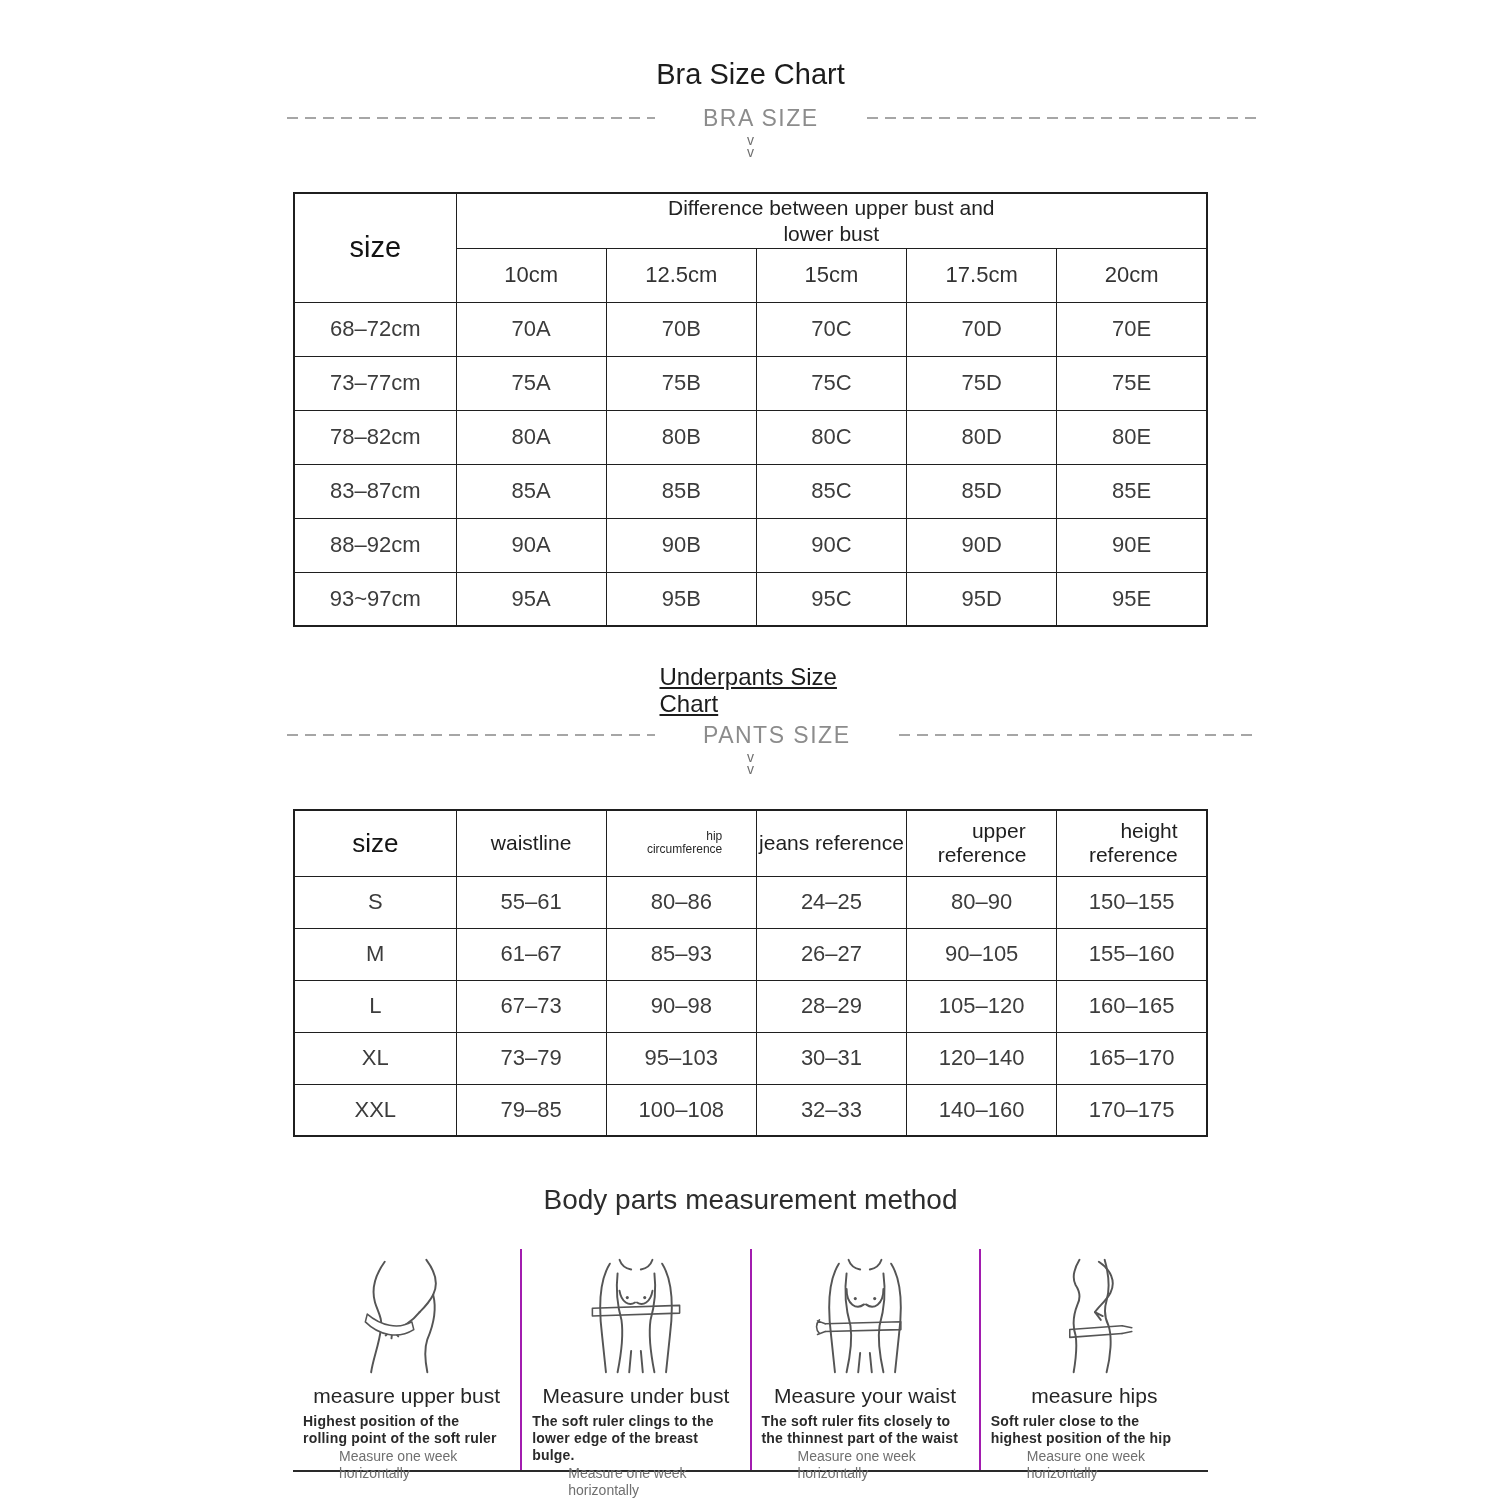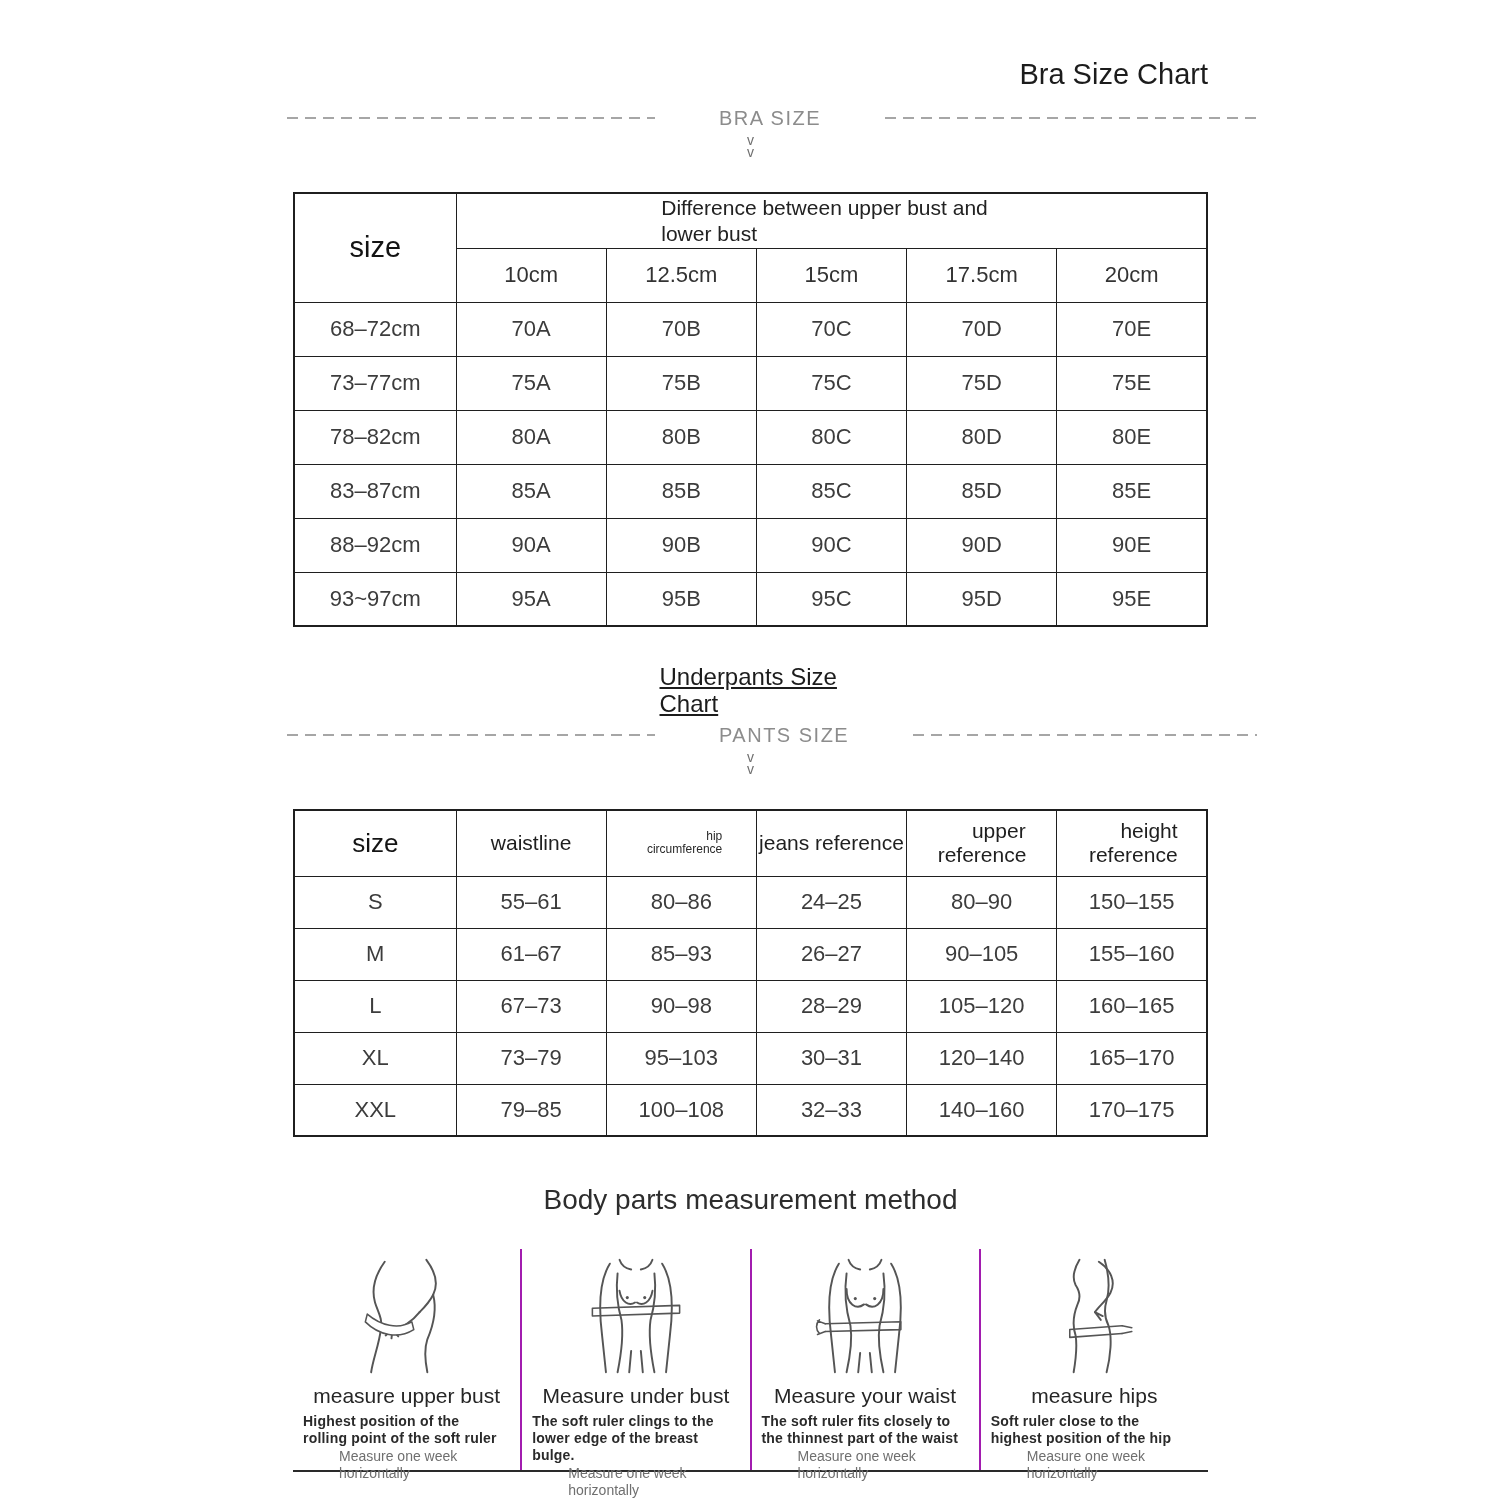--- a/index.html
+++ b/index.html
@@ -3,43 +3,43 @@
 <meta charset="utf-8">
 <style>
   html,body{margin:0;padding:0;}
   body{
     width:1500px;height:1500px;background:#ffffff;position:relative;
     font-family:"Liberation Sans", sans-serif;color:#1f1f1f;overflow:hidden;
   }
   .content{position:absolute;left:293px;top:0;width:915px;}
 
   
-  .main-title{margin:56px 0 0 0;text-align:right;font-size:29px;font-weight:500;color:#1c1c1c;line-height:36px;}
+  .main-title{margin:56px 0 0 0;text-align:center;font-size:29px;font-weight:500;color:#1c1c1c;line-height:36px;}
   .sub-title-block{width:182px;margin:36px auto 0;text-align:left;font-size:24px;font-weight:500;color:#1c1c1c;line-height:27px;text-decoration:underline;}
   .body-title{margin:46px 0 0 0;text-align:center;font-size:28px;font-weight:500;color:#2d2d2d;line-height:34px;}
 
   
   .divider{display:flex;align-items:center;width:970px;margin-left:-6px;margin-top:16px;height:20px;}
   .dash{height:2px;background:repeating-linear-gradient(90deg,#a6a6a6 0 11px,transparent 11px 18px);}
   .dash.left{width:368px;}
   .dash.right{flex:1;}
-  .banner-label{margin:0 64px;font-size:20px;letter-spacing:1.5px;color:#8c8c8c;white-space:nowrap;}
+  .banner-label{margin:0 48px;font-size:23px;letter-spacing:1.5px;color:#8c8c8c;white-space:nowrap;}
 
   
   .chevrons{text-align:center;margin-top:6px;color:#6e6e6e;font-size:14px;line-height:12px;}
   .chevrons div{height:12px;}
 
   
   table{border-collapse:collapse;width:915px;table-layout:fixed;margin-top:34px;border:2px solid #1f1f1f;}
   th,td{border:1.5px solid #1f1f1f;text-align:center;vertical-align:middle;padding:0;background:#ffffff;}
   .bra-table thead tr.span-row{height:55px;}
   .bra-table thead tr.sub-row{height:54px;}
   .bra-table tbody tr{height:54px;}
   .corner-header{font-size:29px;font-weight:500;color:#141414;}
-  .span-header-wrap{width:340px;margin:0 auto;text-align:left;font-size:21px;font-weight:500;color:#222222;line-height:26px;}
+  .span-header-wrap{width:340px;margin:0 auto;text-align:center;font-size:21px;font-weight:500;color:#222222;line-height:26px;}
   .sub-row th{font-size:22px;font-weight:400;color:#333333;}
   tbody td{font-size:22px;font-weight:400;color:#3c3c3c;}
 
   .pants-table thead tr{height:66px;}
   .pants-table tbody tr{height:52px;}
   .th-size{font-size:26px;font-weight:500;color:#141414;}
   .th-std{font-size:21px;font-weight:500;color:#1f1f1f;}
   .hwrap{margin:0 auto;text-align:right;line-height:24px;}
   .hwrap.small{width:82px;font-size:12px;font-weight:400;line-height:13px;color:#2a2a2a;}
   .hwrap.w88{width:88px;}

